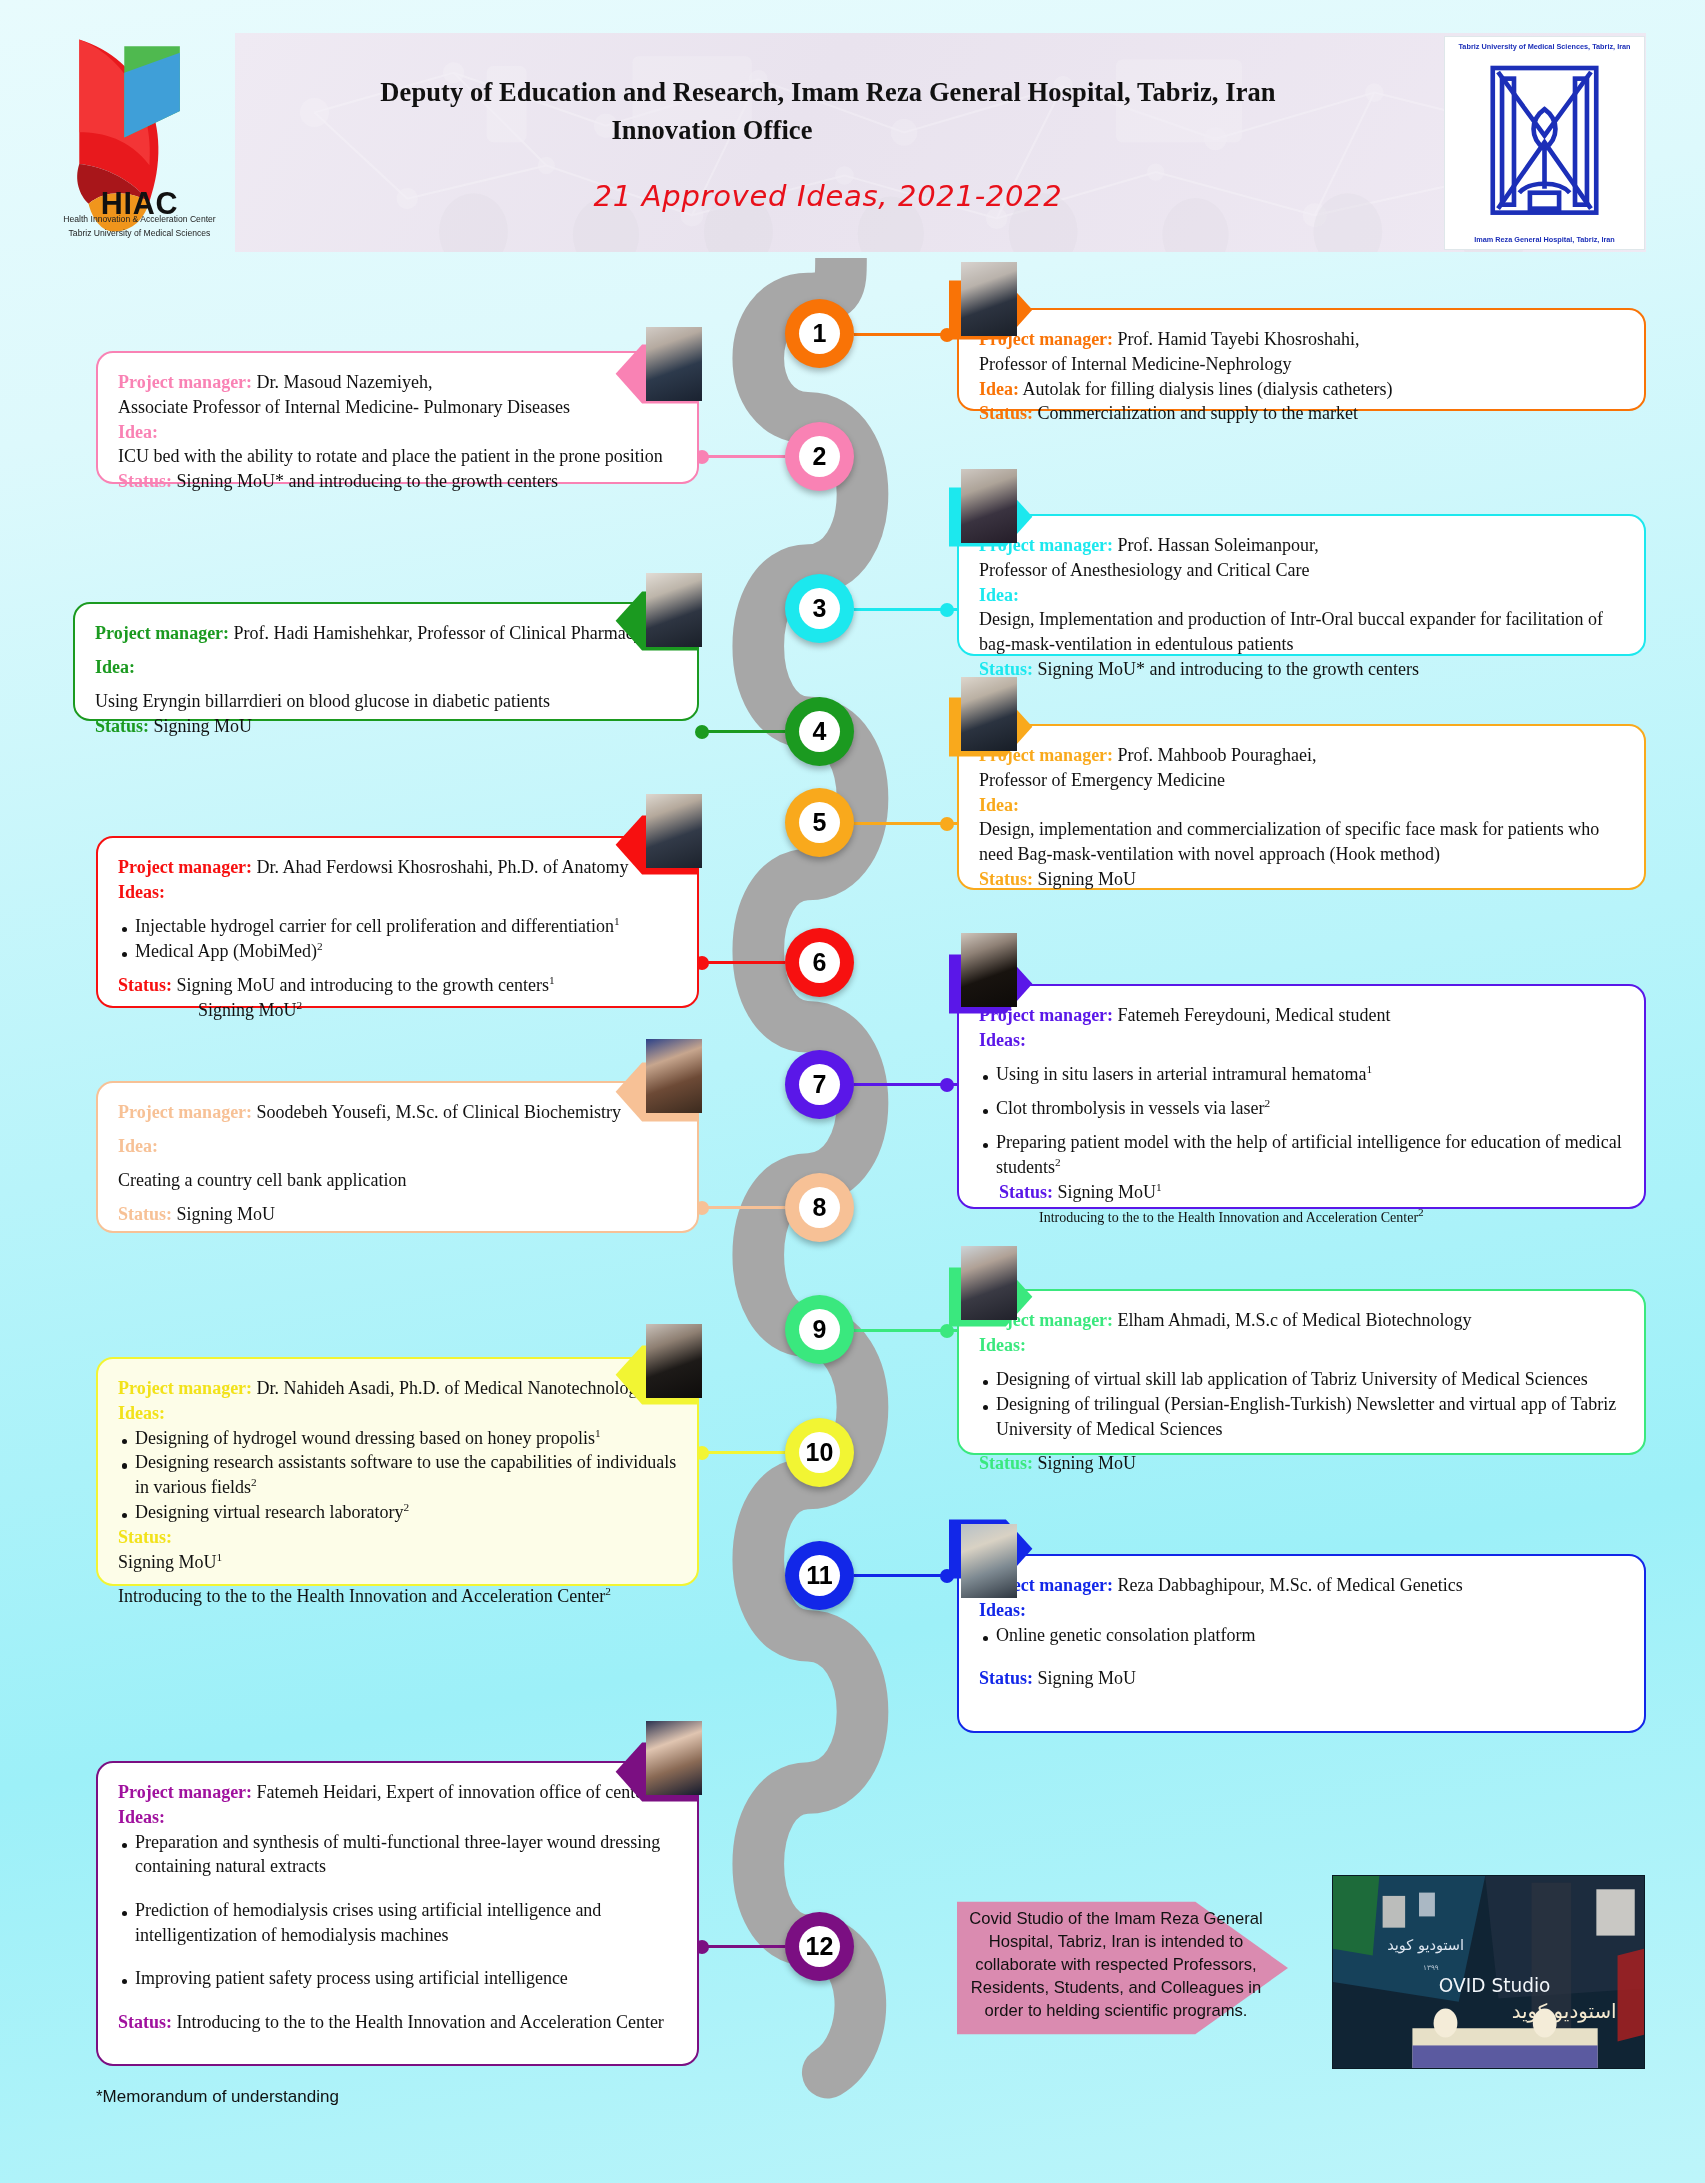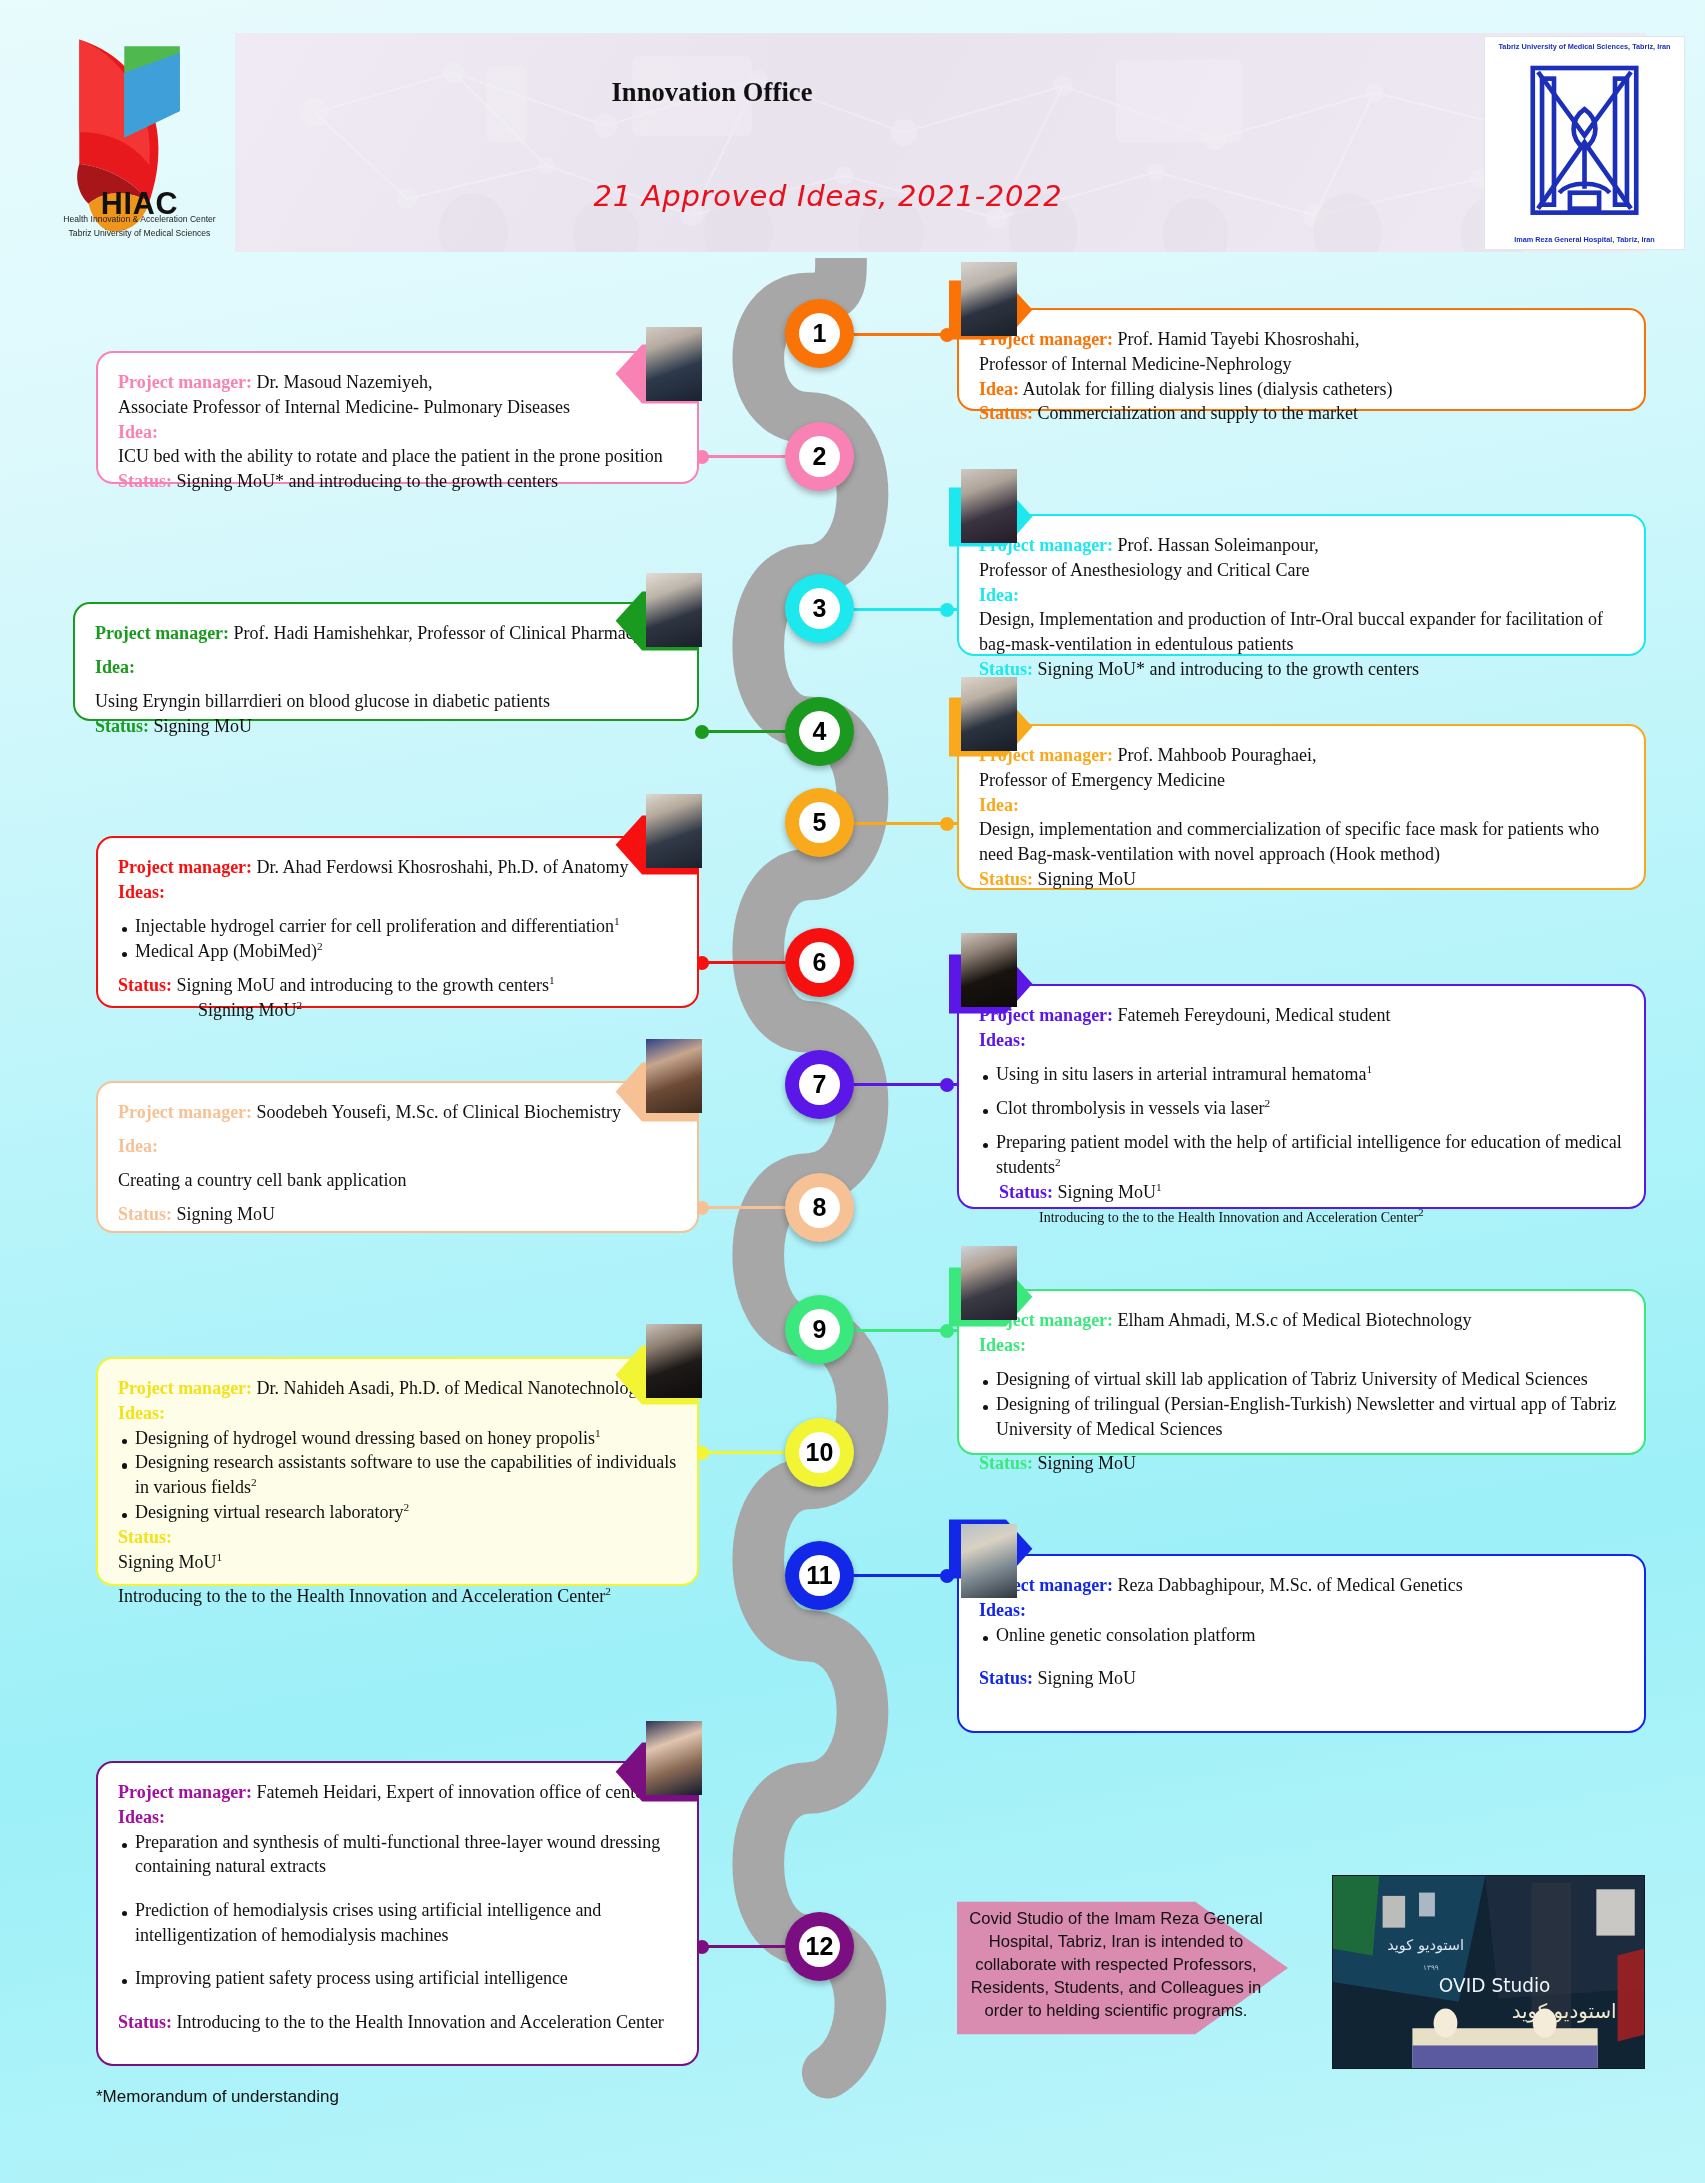--- a/index.html
+++ b/index.html
@@ -23,21 +23,21 @@
      font-size:29px;color:#e8101a;font-style:italic;letter-spacing:0.7px;}
 
   
   #hiac-logo{left:50px;top:33px;width:179px;height:225px;}
   #hiac-text1{left:50px;top:186px;width:179px;text-align:center;font-family:"Liberation Sans",sans-serif;
      font-size:30.5px;font-weight:bold;letter-spacing:0.7px;color:#111;}
   #hiac-text2{left:40px;top:213px;width:199px;text-align:center;font-family:"Liberation Sans",sans-serif;
      font-size:8.6px;color:#222;line-height:1.6;}
 
   
-  #hosp-logo{left:1444px;top:36px;width:199px;height:212px;background:#fff;border:0.7px solid #dfe7ea;margin-left:40px;}
+  #hosp-logo{left:1444px;top:36px;width:199px;height:212px;background:#fff;border:0.7px solid #dfe7ea;}
   #hosp-logo .top{position:absolute;top:5.3px;left:0;width:100%;text-align:center;
      font-family:"Liberation Sans",sans-serif;font-size:7.3px;font-weight:bold;color:#1c2fb8;}
   #hosp-logo .bot{position:absolute;bottom:5.3px;left:0;width:100%;text-align:center;
      font-family:"Liberation Sans",sans-serif;font-size:7.3px;font-weight:bold;color:#1c2fb8;}
 
   
   #path-svg{left:702px;top:258px;width:278px;height:1842px;}
   .node{width:69px;height:69px;border-radius:50%;
         display:flex;align-items:center;justify-content:center;
         box-shadow:0 3.3px 6px rgba(0,0,0,.28);z-index:6;}
@@ -116,20 +116,21 @@
         <ellipse cx="1900" cy="303" rx="50" ry="56"></ellipse>
     </g>
     <g fill="#ffffff" opacity="0.6">
       <rect x="600" y="35" width="180" height="120" rx="10"></rect>
       <rect x="1330" y="40" width="190" height="125" rx="10"></rect>
       <rect x="380" y="50" width="60" height="115" rx="10"></rect>
     </g>
   </svg>
 </div>
 <div class="abs" id="header-title">
+  <span>Deputy of Education and Research,  Imam Reza General Hospital, Tabriz, Iran</span>
   <span class="l2">Innovation Office</span>
 </div>
 <div class="abs" id="header-sub">21 Approved Ideas, 2021-2022</div>
 
 <div class="abs" id="hiac-logo">
   <svg viewBox="0 0 270 340" width="179" height="225">
     <path d="M44 10 C140 40 190 140 150 255 C118 215 70 200 44 198 Z" fill="#e8191d"></path>
     <path d="M44 10 C110 35 158 110 150 200 C120 160 80 150 44 150 Z" fill="#f43b3b" opacity=".85"></path>
     <path d="M150 255 C118 215 70 200 44 198 C36 222 44 245 58 258 C86 235 122 240 150 255 Z" fill="#a8161a"></path>
     <path d="M58 258 C86 235 122 240 150 255 C140 288 118 300 96 300 C78 300 64 282 58 258 Z" fill="#f0951c"></path>

